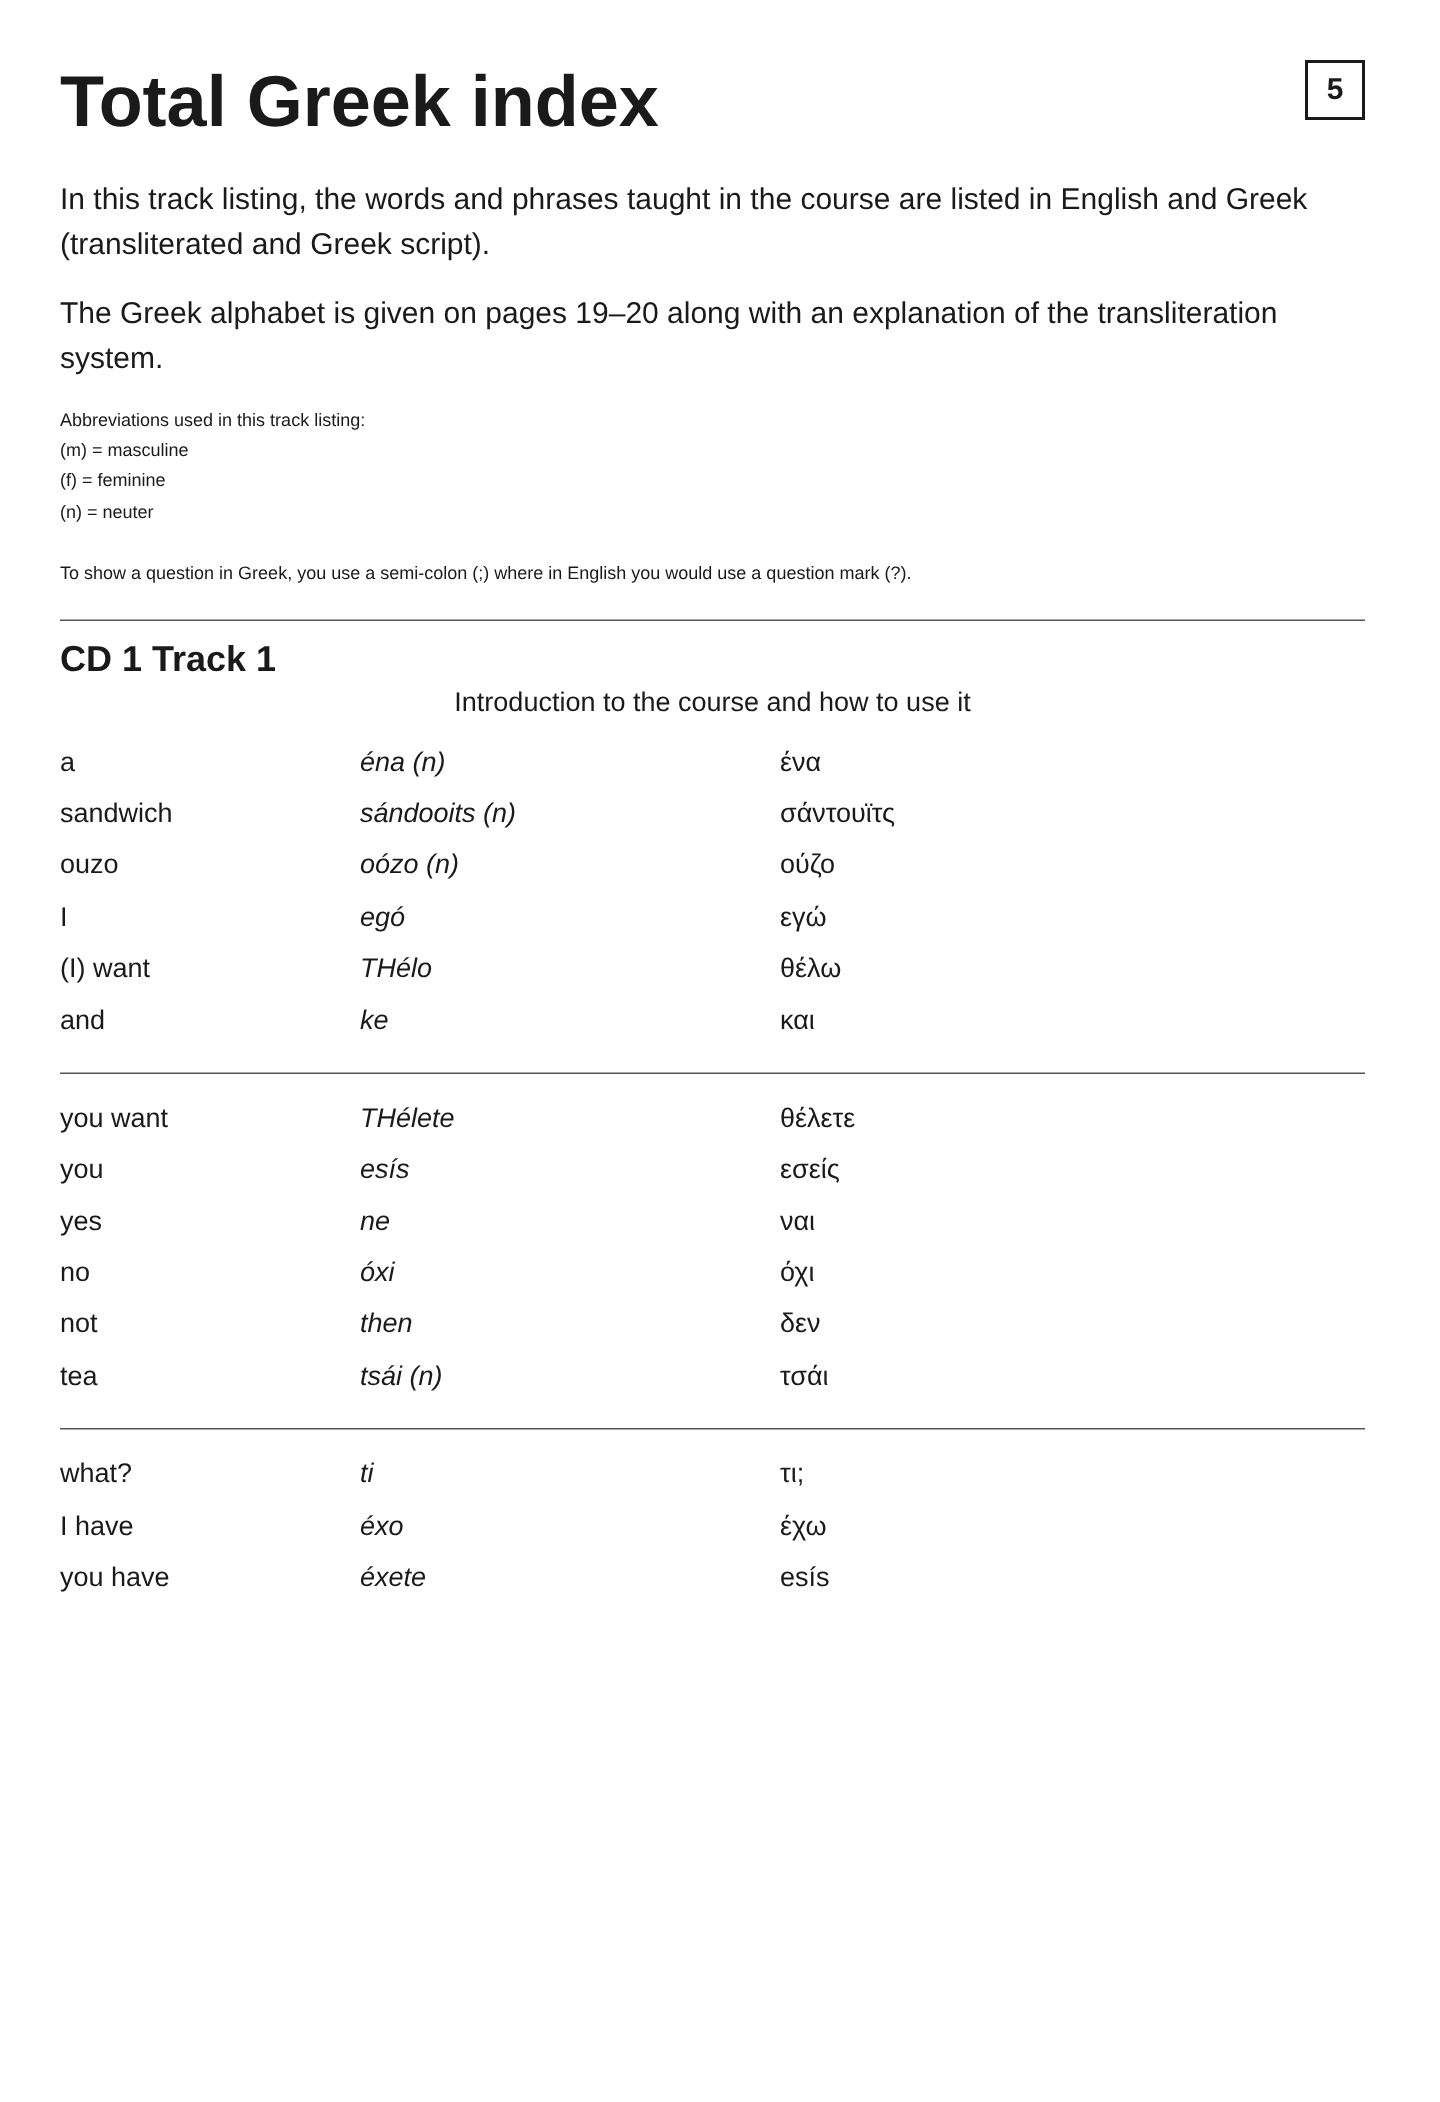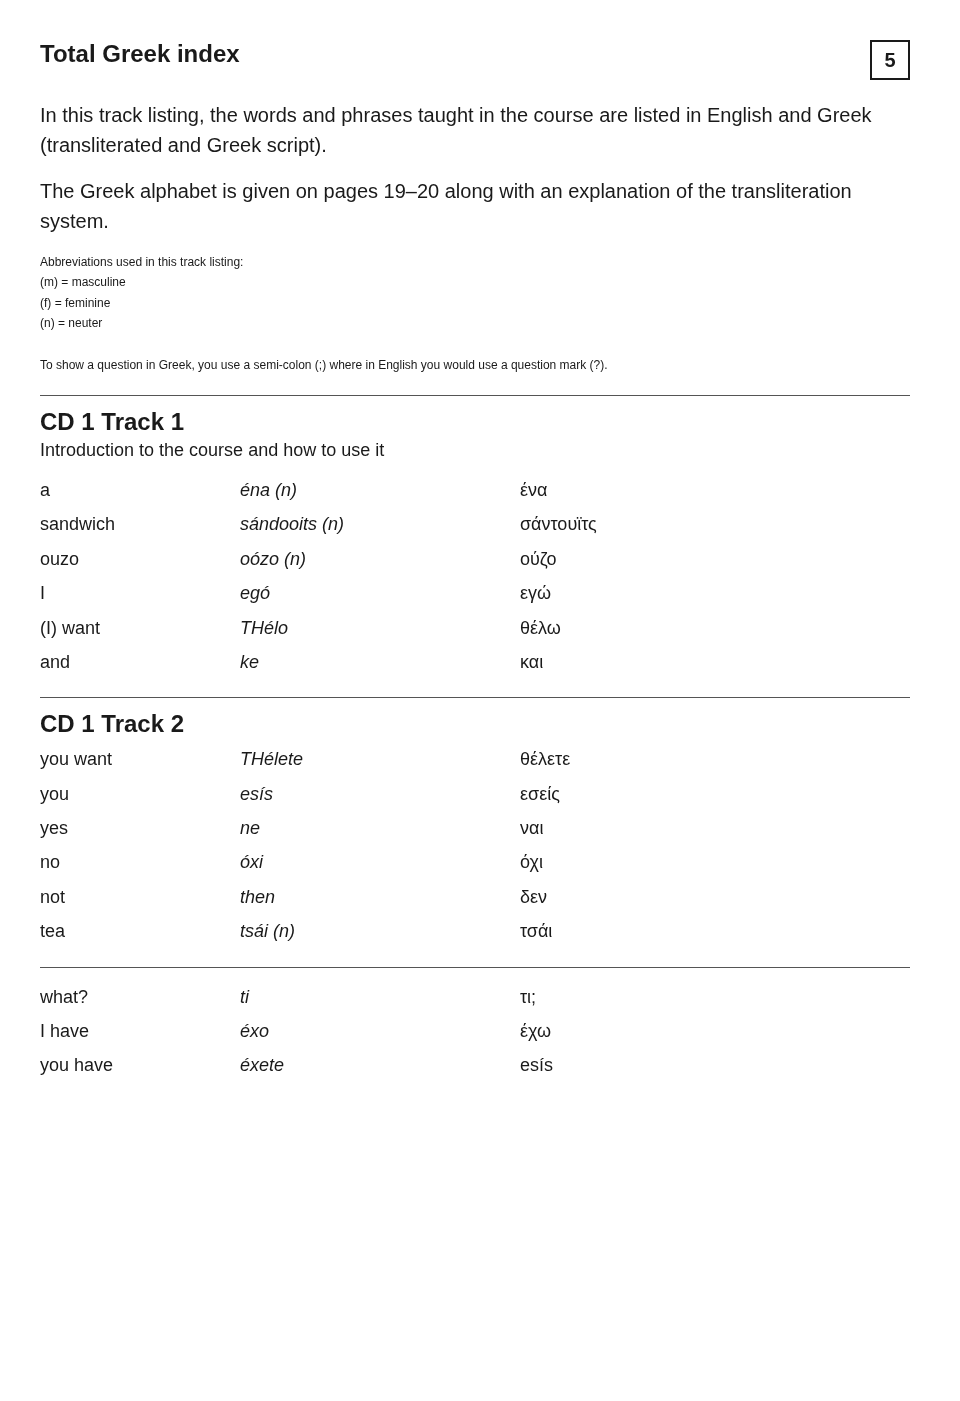--- a/index.html
+++ b/index.html
@@ -19,21 +19,21 @@
     }
 
     .page-header {
       display: flex;
       justify-content: space-between;
       align-items: flex-start;
       margin-bottom: 20px;
     }
 
     .page-title {
-      font-size: 24px;
+      font-size: 48px;
       font-weight: bold;
       line-height: 1.2;
     }
 
     .page-number {
       font-size: 20px;
       font-weight: bold;
       border: 2px solid #1a1a1a;
       width: 40px;
       height: 40px;
@@ -70,20 +70,21 @@
 
     .track-title {
       font-size: 24px;
       font-weight: bold;
       margin-bottom: 4px;
     }
 
     .track-subtitle {
       font-size: 18px;
       margin-bottom: 12px;
+      text-align: center;
     }
 
     .vocab-table {
       width: 100%;
       border-collapse: collapse;
       margin-bottom: 8px;
     }
 
     .vocab-table td {
       font-size: 18px;
@@ -161,21 +162,20 @@
           <tr>
             <td>and</td>
             <td>ke</td>
             <td>και</td>
           </tr>
         </tbody>
       </table>
     </div>
     <hr class="divider">
     <div class="track-section">
-      <div class="track-title">CD 1 Track 2</div>
       <table class="vocab-table">
         <tbody>
           <tr>
             <td>you want</td>
             <td>THélete</td>
             <td>θέλετε</td>
           </tr>
           <tr>
             <td>you</td>
             <td>esís</td>

